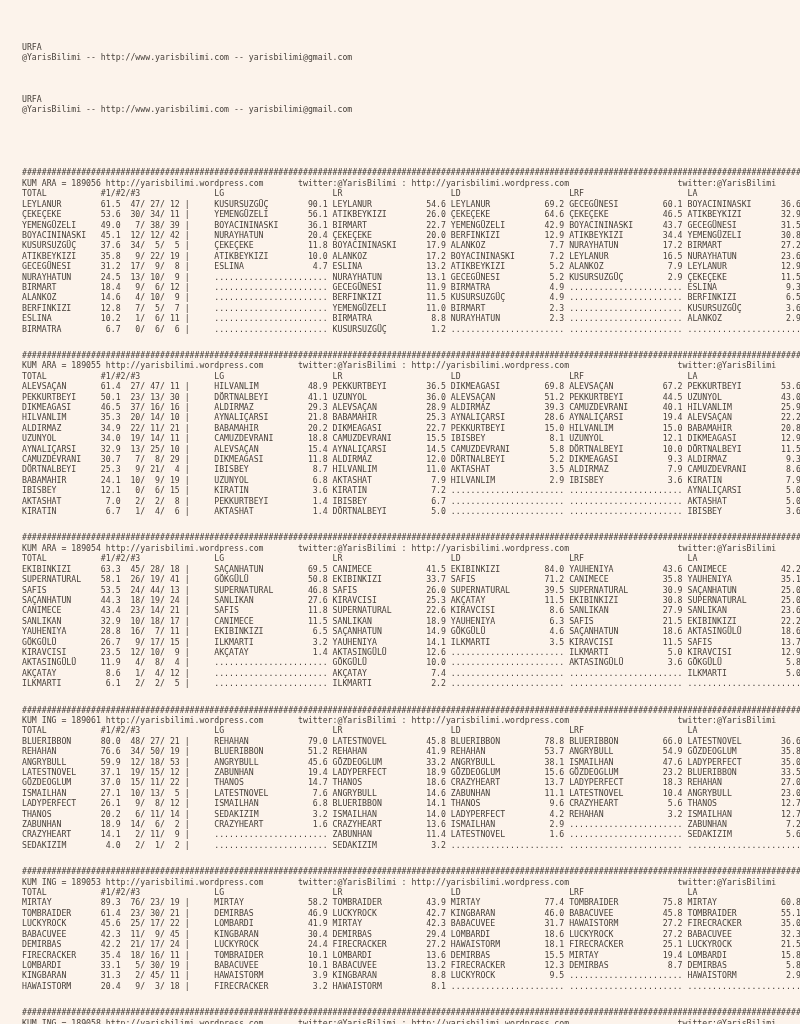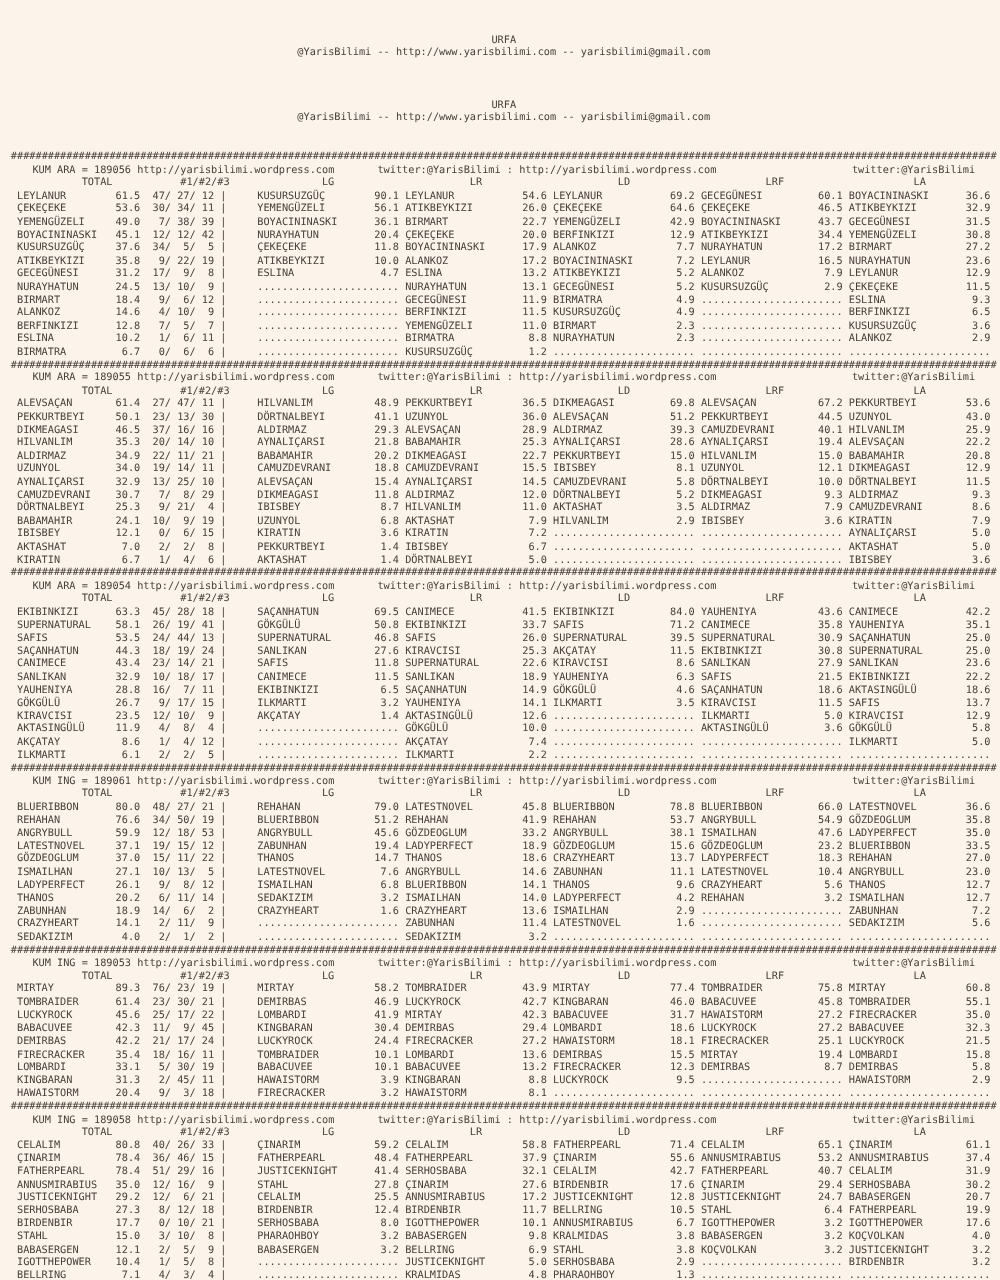--- a/index.html
+++ b/index.html
@@ -11,24 +11,23 @@
   }
   .report {
     font-family: "DejaVu Sans Mono", "Liberation Mono", monospace;
     font-size: 8.2px;
     line-height: 10.4px;
     color: #47403a;
     padding: 5px 0 0 6px;
     white-space: pre;
   }
   pre.line-block {
-    margin: 0;
+    margin: 16px;
     font: inherit;
     white-space: pre;
-    text-align: center;
   }
 </style>
 </head>
 <body>
 
 <div class="report">
   <pre class="line-block">URFA
 @YarisBilimi -- http://www.yarisbilimi.com -- yarisbilimi@gmail.com
 
 

